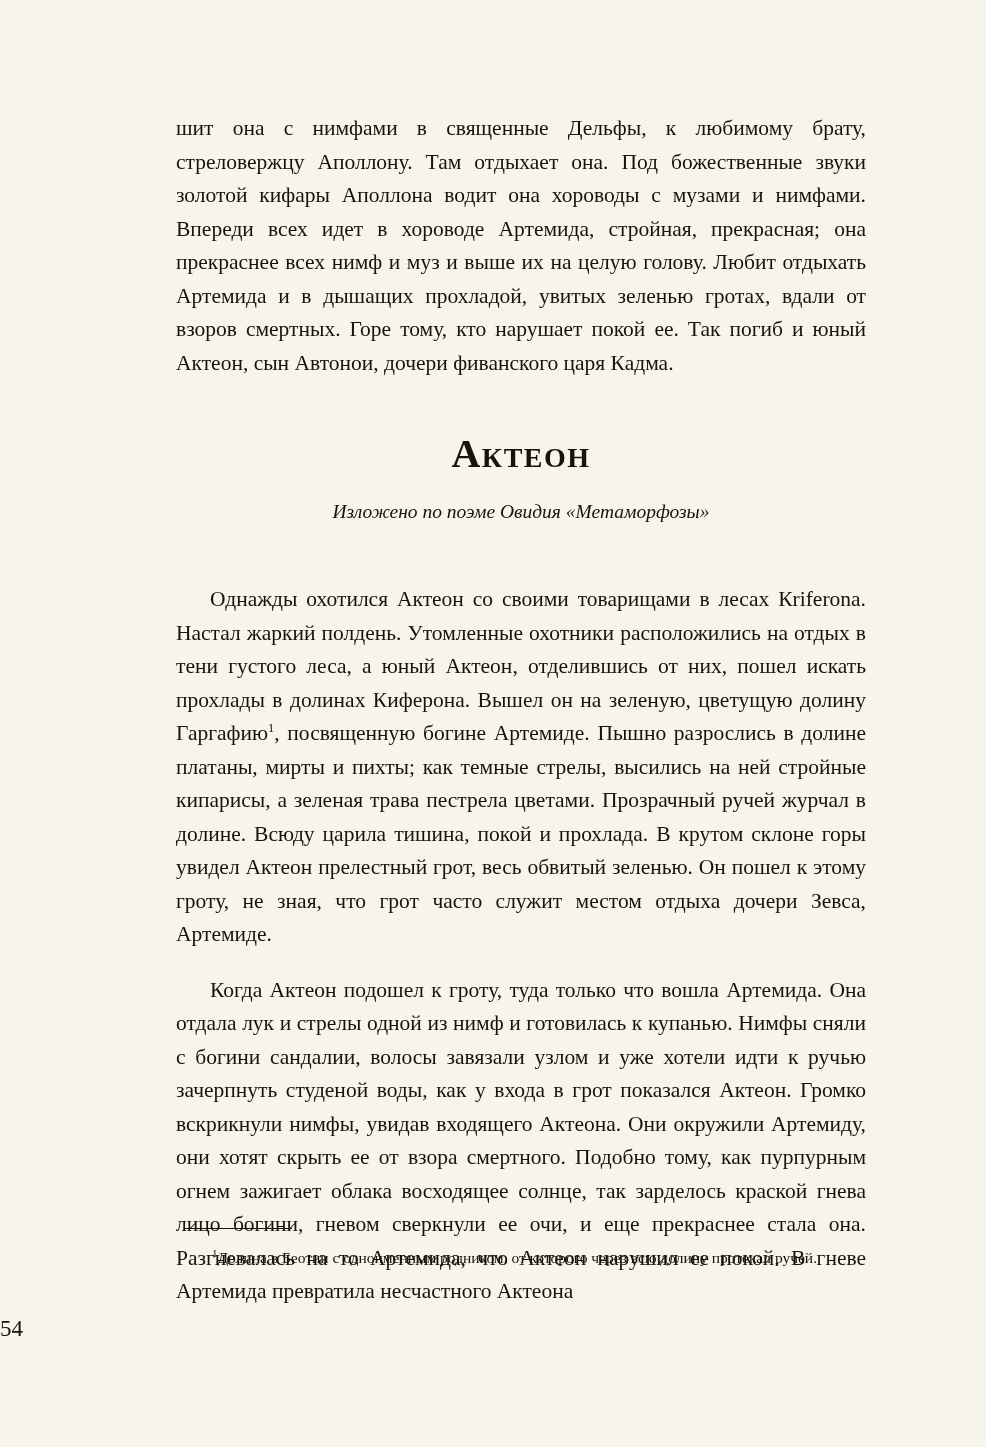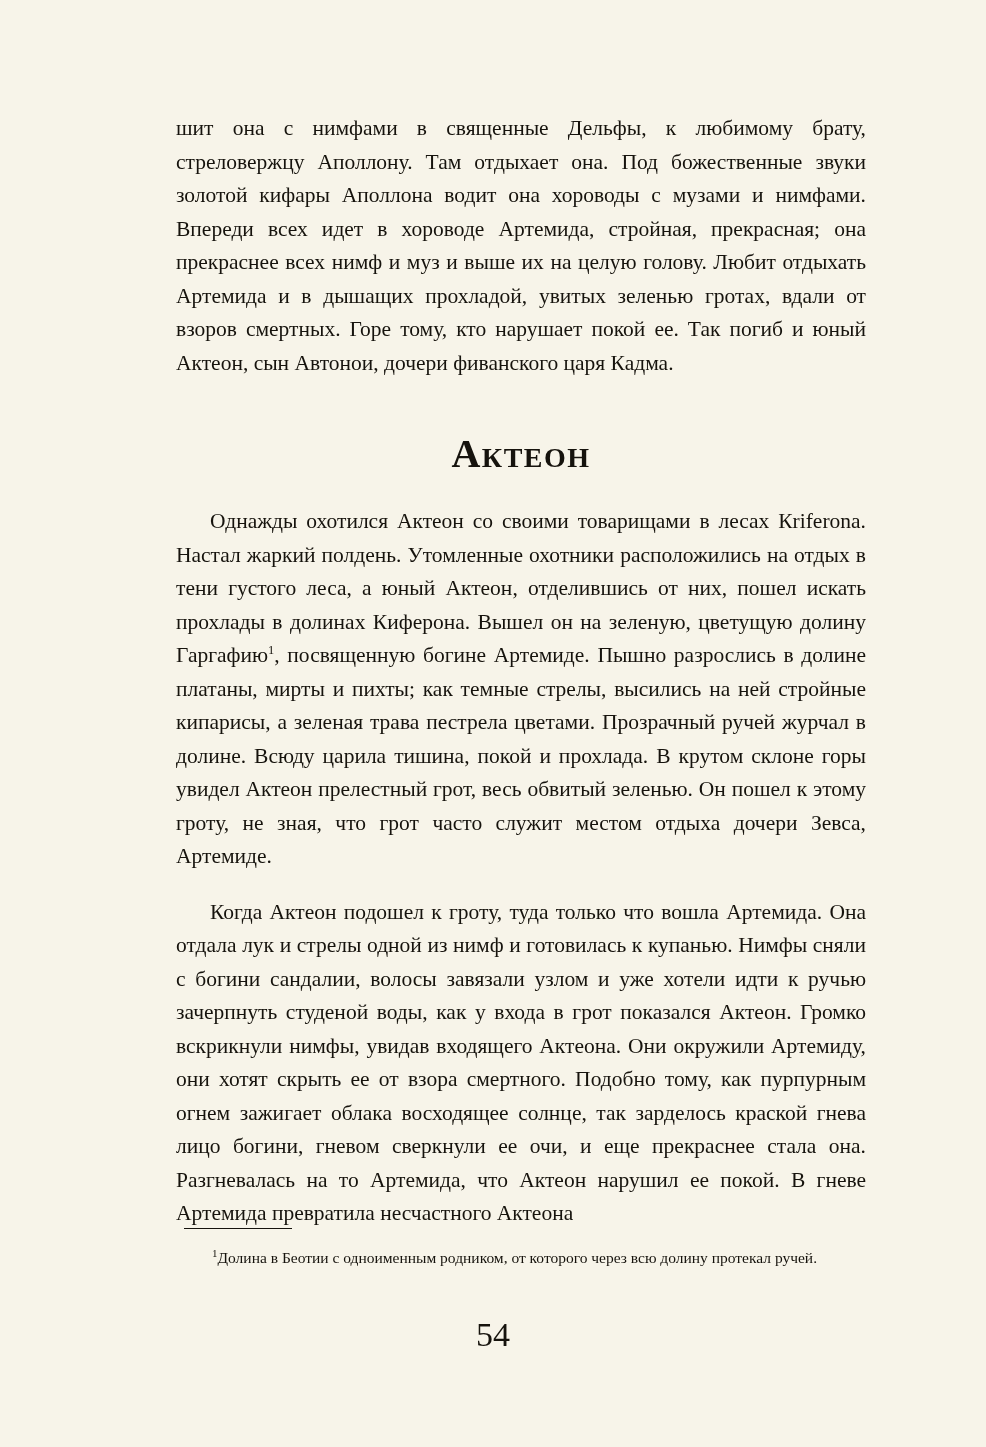--- a/index.html
+++ b/index.html
@@ -81,35 +81,36 @@
   sup.fn-ref {
     font-size: 12.5px;
     vertical-align: super;
     line-height: 0;
   }
   .page-number {
     position: absolute;
     left: 0;
     right: 0;
     top: 1316px;
-    text-align: center;
-    font-size: 34px;
+    text-align: left;
+    font-size: 23px;
   }
 </style>
 </head>
 <body>
 
 <div class="page">
 
   <div class="text-column">
 
     <p class="body-par">шит она с нимфами в священные Дельфы, к любимому брату, стреловержцу Аполлону. Там отдыхает она. Под божественные звуки золотой кифары Аполлона водит она хороводы с музами и нимфами. Впереди всех идет в хороводе Артемида, стройная, прекрасная; она прекраснее всех нимф и муз и выше их на целую голову. Любит отдыхать Артемида и в дышащих прохладой, увитых зеленью гротах, вдали от взоров смертных. Горе тому, кто нарушает покой ее. Так погиб и юный Актеон, сын Автонои, дочери фиванского царя Кадма.</p>
 
     <h1 class="chapter-title">Актеон</h1>
 
+    <p class="chapter-subtitle">Изложено по поэме Овидия «Метаморфозы»</p>
 
     <p class="body-par indent"><span>Однажды охотился Актеон со своими товарищами в лесах Кriferona. Настал жаркий полдень. Утомленные охотники расположились на отдых в тени густого леса, а юный Актеон, отделившись от них, пошел искать прохлады в долинах Киферона. Вышел он на зеленую, цветущую долину Гаргафию</span><sup class="fn-ref">1</sup><span>, посвященную богине Артемиде. Пышно разрослись в долине платаны, мирты и пихты; как темные стрелы, высились на ней стройные кипарисы, а зеленая трава пестрела цветами. Прозрачный ручей журчал в долине. Всюду царила тишина, покой и прохлада. В крутом склоне горы увидел Актеон прелестный грот, весь обвитый зеленью. Он пошел к этому гроту, не зная, что грот часто служит местом отдыха дочери Зевса, Артемиде.</span></p>
 
     <p class="body-par indent">Когда Актеон подошел к гроту, туда только что вошла Артемида. Она отдала лук и стрелы одной из нимф и готовилась к купанью. Нимфы сняли с богини сандалии, волосы завязали узлом и уже хотели идти к ручью зачерпнуть студеной воды, как у входа в грот показался Актеон. Громко вскрикнули нимфы, увидав входящего Актеона. Они окружили Артемиду, они хотят скрыть ее от взора смертного. Подобно тому, как пурпурным огнем зажигает облака восходящее солнце, так зарделось краской гнева лицо богини, гневом сверкнули ее очи, и еще прекраснее стала она. Разгневалась на то Артемида, что Актеон нарушил ее покой. В гневе Артемида превратила несчастного Актеона</p>
 
   </div>
 
   <div class="footnote-area">
     <div class="footnote-rule"></div>
     <p class="footnote-text"><span class="footnote-marker">1</span><span>Долина в Беотии с одноименным родником, от которого через всю долину протекал ручей.</span></p>

